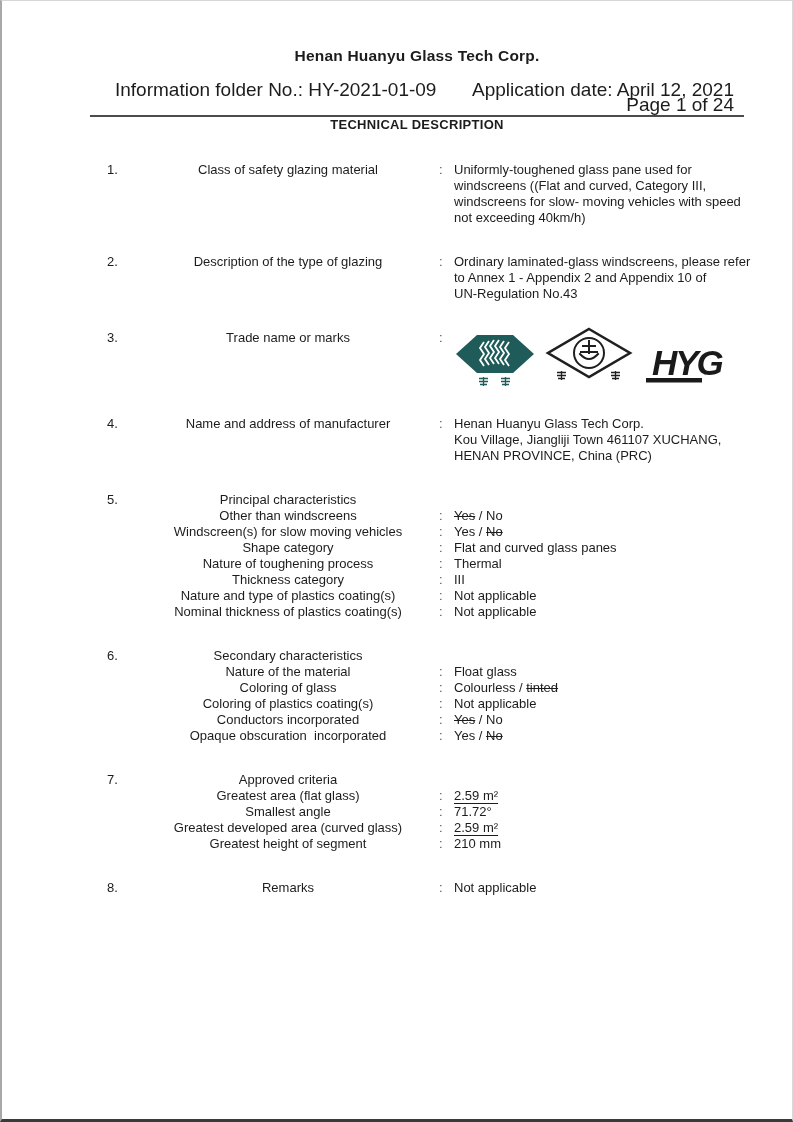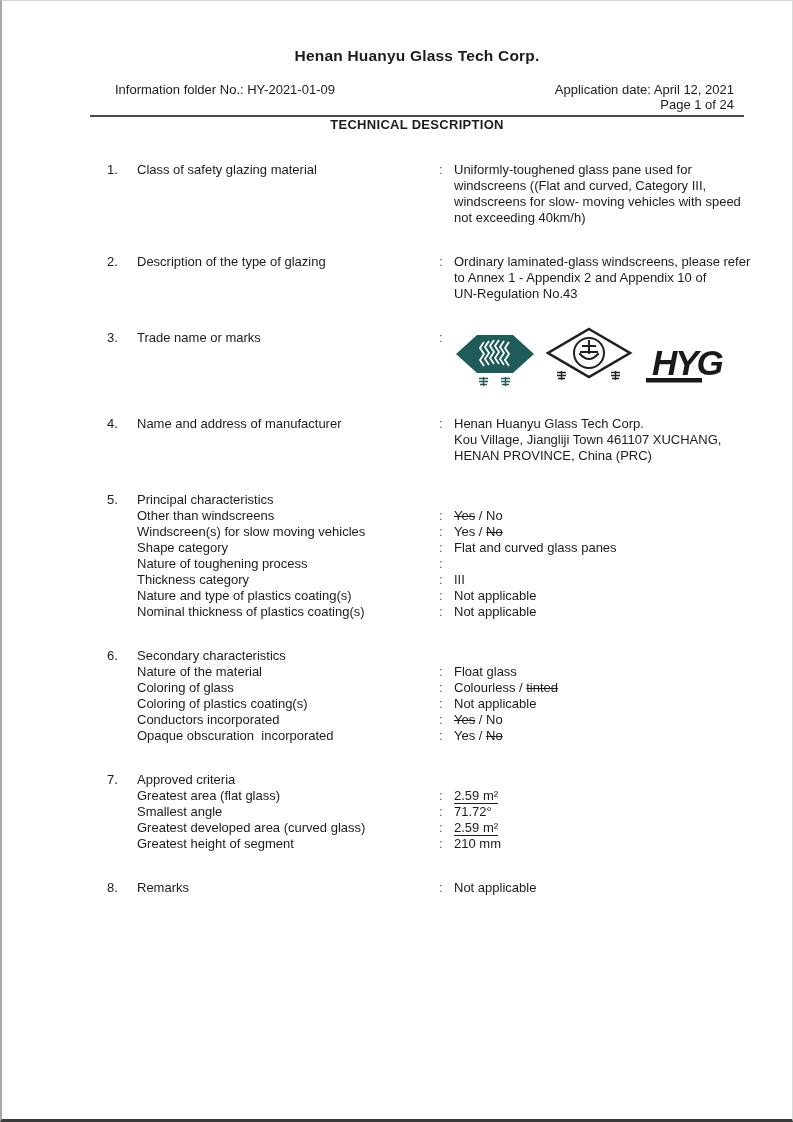--- a/index.html
+++ b/index.html
@@ -22,21 +22,21 @@
     text-align:center;
     font-size:15.5px;
     font-weight:bold;
     letter-spacing:0.2px;
   }
   .meta-row {
     display:flex;
     justify-content:space-between;
     align-items:flex-start;
     margin-top:17px;
-    font-size:13px;
+    font-size:19px;
     border-bottom:2px solid #4c4c4c;
     padding-bottom:3px;
   }
   .meta-left { padding-left:25px; line-height:15px; }
   .meta-right { text-align:right; padding-right:10px; line-height:15px; }
   .doc-title {
     text-align:center;
     font-size:13px;
     font-weight:bold;
     letter-spacing:0.3px;
@@ -45,21 +45,21 @@
   .item + .item { margin-top:28px; }
   .row {
     display:grid;
     grid-template-columns:30px 302px 15px 1fr;
     font-size:13px;
     line-height:16px;
     align-items:start;
   }
   .row + .row { }
   .cell { min-height:16px; }
-  .cell.label { white-space:pre-wrap; }
+  .cell.label { white-space:pre-wrap;text-align:center; }
   .cell.colon { color:#555; }
   .vline { white-space:nowrap; }
   .strike { text-decoration:line-through; text-decoration-thickness:1.2px; }
   .uline { text-decoration:underline; text-underline-offset:2.5px; text-decoration-thickness:1.2px; }
   .logos { display:flex; align-items:flex-end; gap:9px; margin-top:-4px; }
   .logos svg { display:block; }
   .cjk { fill:none; stroke-width:1.3; stroke-linecap:butt; }
   .wave { fill:none; stroke:#ffffff; stroke-width:1.8; }
   .seal-stroke { fill:none; stroke:#1f1f1f; stroke-width:2; stroke-linecap:square; }
   .hyg-text { font-family:"Liberation Sans", sans-serif; font-style:italic; font-weight:bold; font-size:35px; fill:#1a1a1a; letter-spacing:-2px; }
@@ -195,20 +195,23 @@
             <div class="cell label">Shape category</div>
             <div class="cell colon">:</div>
             <div class="cell value">
               <div class="vline"><span>Flat and curved glass panes</span></div>
             </div>
           </div>
           <div class="row">
             <div class="cell num"></div>
             <div class="cell label">Nature of toughening process</div>
             <div class="cell colon">:</div>
+            <div class="cell value">
+              <div class="vline"><span>Thermal</span></div>
+            </div>
           </div>
           <div class="row">
             <div class="cell num"></div>
             <div class="cell label">Thickness category</div>
             <div class="cell colon">:</div>
             <div class="cell value">
               <div class="vline"><span>III</span></div>
             </div>
           </div>
           <div class="row">

